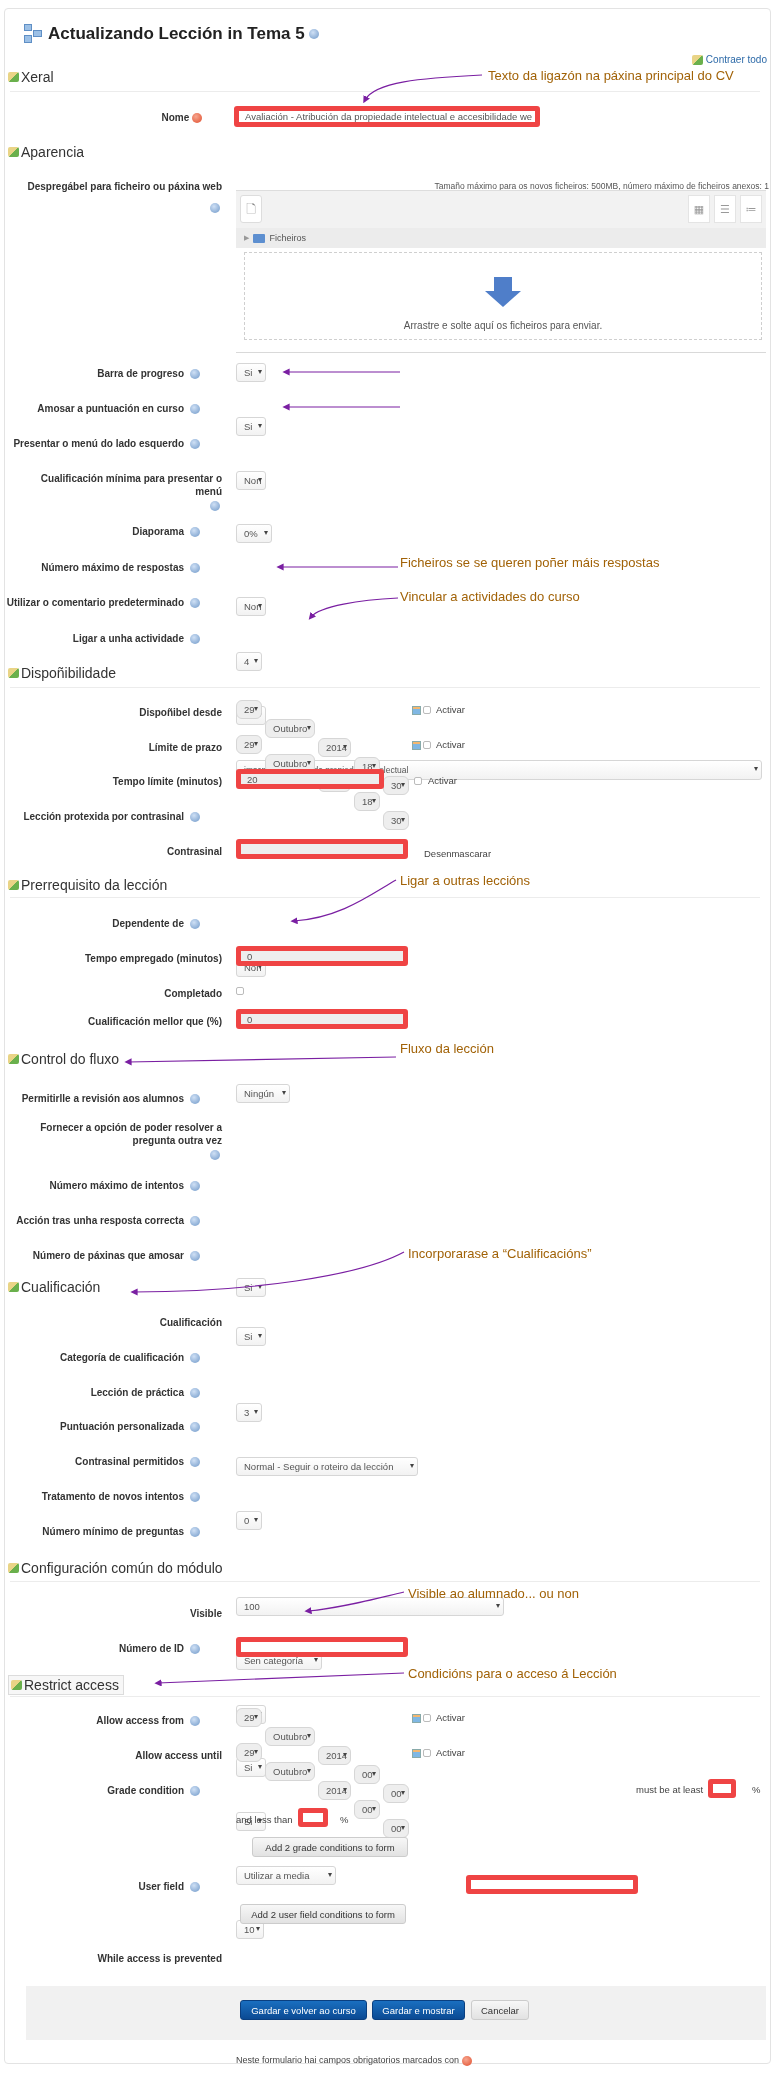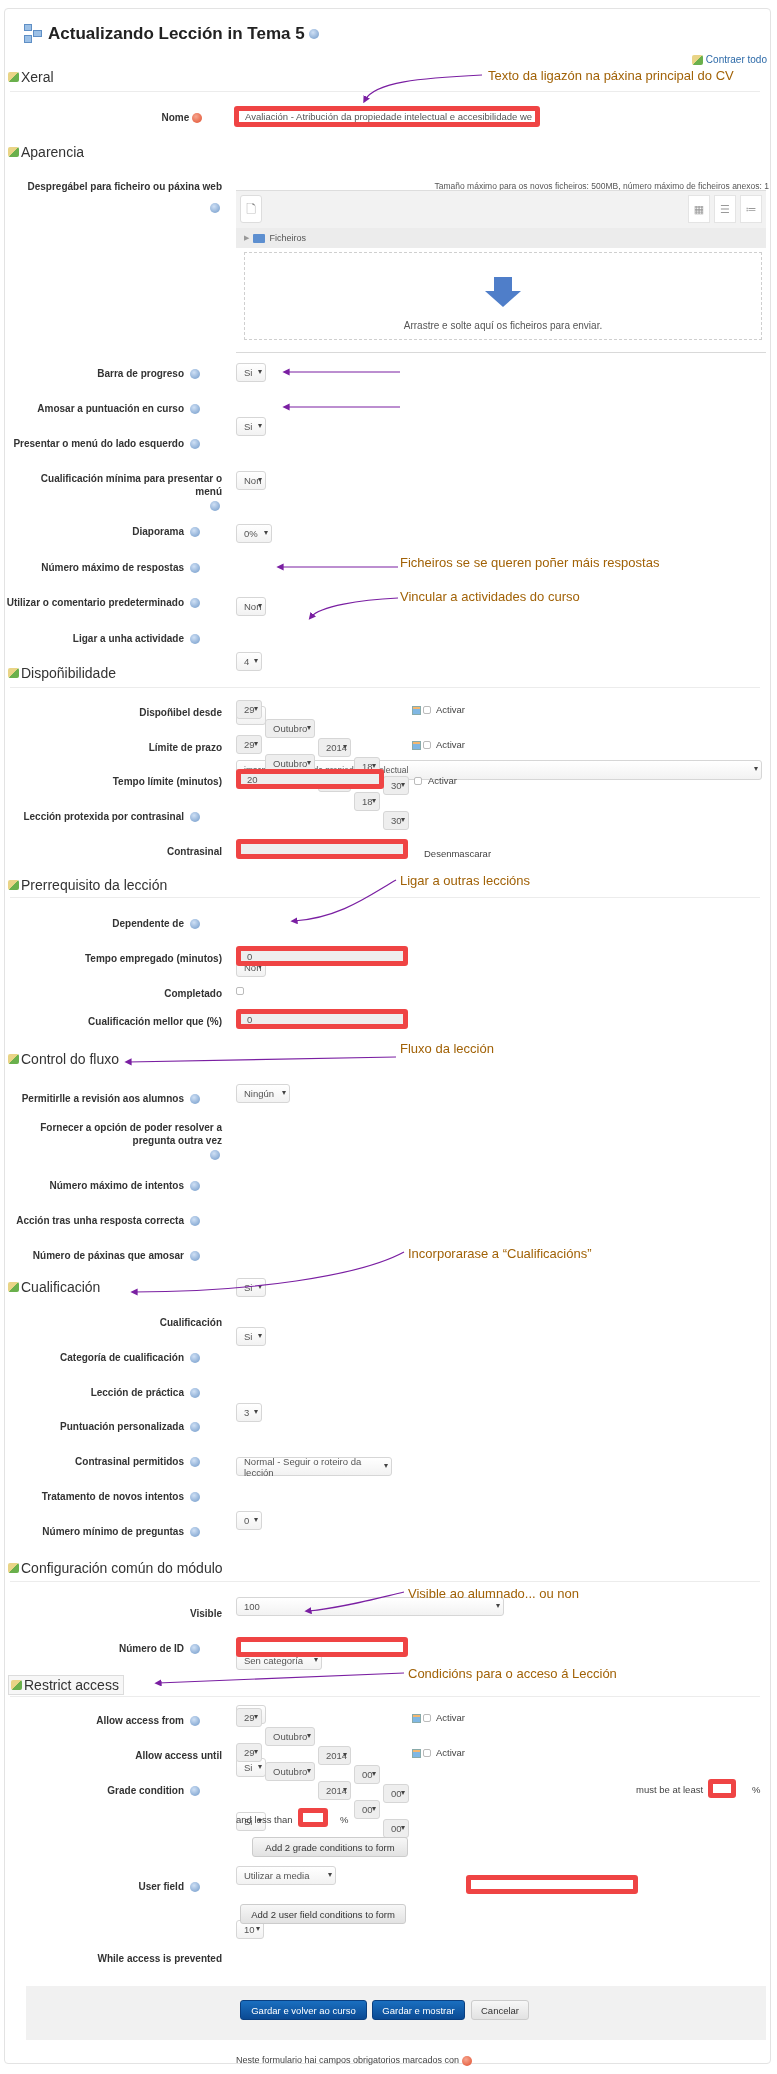--- a/index.html
+++ b/index.html
@@ -13,21 +13,21 @@
   .help { display: inline-block; width: 10px; height: 10px; border-radius: 50%; background: radial-gradient(circle at 40% 35%, #cfe0f5, #6f98c8); vertical-align: middle; }
   .req { display: inline-block; width: 10px; height: 10px; border-radius: 50%; background: radial-gradient(circle at 40% 35%, #f7a68f, #e04d2c); vertical-align: middle; }
   .collapse-all { right: 10px; top: 54px; font-size: 10px; color: #2d6aa8; display: flex; align-items: center; gap: 3px; }
   .legend-icon { display: inline-block; width: 11px; height: 10px; background: linear-gradient(135deg, #e9d486 50%, #6ab04c 50%); border-radius: 2px; }
   .section { left: 8px; font-size: 14px; color: #333; display: flex; align-items: center; gap: 2px; white-space: nowrap; }
   .section-line { left: 10px; width: 750px; height: 1px; background: #ececec; }
   .lbl { font-size: 10px; font-weight: bold; color: #333; text-align: right; width: 200px; line-height: 13px; }
   .lbl .help { margin-left: 6px; }
   .sel { height: 19px; border: 1px solid #d6d6d6; border-radius: 3px; background: linear-gradient(#fff, #f2f2f2); font-size: 9.5px; color: #555; display: flex; align-items: center; padding-left: 7px; position: relative; }
   .sel::after { content: "▾"; position: absolute; right: 3px; top: 3px; font-size: 8px; color: #444; }
-  .sel.grey { background: #eeeeee; }
+  .sel.grey { background: #eeeeee; border-radius: 6px; }
   .txt { height: 19px; border: 5px solid #ef4444; border-radius: 3px; background: #fff; font-size: 9.5px; color: #555; display: flex; align-items: center; padding-left: 6px; }
   .txt.grey { background: #eeeeee; }
   .small { font-size: 9.5px; color: #444; white-space: nowrap; }
   .cb { width: 8px; height: 8px; border: 1px solid #bbb; border-radius: 2px; background: #fff; }
   .cal { width: 9px; height: 9px; background: linear-gradient(#f4b76f 30%, #7fb7e3 30%); border: 1px solid #8aa; }
   .note { font-size: 13px; font-weight: normal; color: #a16207; white-space: nowrap; font-family: "Liberation Sans", sans-serif; }
   .btn { height: 20px; border: 1px solid #ccc; border-radius: 3px; background: linear-gradient(#f7f7f7, #e2e2e2); font-size: 9.5px; color: #333; display: flex; align-items: center; justify-content: center; }
   .btn.primary { background: linear-gradient(#1a6fc0, #0b4a93); color: #fff; border-color: #0a3f80; }
   svg.arrows { position: absolute; left: 0; top: 0; width: 777px; height: 2074px; pointer-events: none; }
 </style>
@@ -165,21 +165,21 @@
   </div>
 <div class="abs note" style="left:400px;top:1041px">Fluxo da lección</div>
 <div class="abs lbl" style="left:0;top:1092px"><span>Permitirlle a revisión aos alumnos</span><span class="help"></span></div>
 <div class="abs sel" style="left:236px;top:1087px;width:30px">Si</div>
 <div class="abs lbl" style="left:12px;top:1121px;width:210px">Fornecer a opción de poder resolver a pregunta outra vez</div>
 <div class="abs help" style="left:210px;top:1150px"></div>
 <div class="abs sel" style="left:236px;top:1117px;width:30px">Si</div>
 <div class="abs lbl" style="left:0;top:1179px"><span>Número máximo de intentos</span><span class="help"></span></div>
 <div class="abs sel" style="left:236px;top:1174px;width:26px">3</div>
 <div class="abs lbl" style="left:0;top:1214px"><span>Acción tras unha resposta correcta</span><span class="help"></span></div>
-<div class="abs sel" style="left:236px;top:1209px;width:156px">Normal - Seguir o roteiro da lección</div>
+<div class="abs sel" style="left:236px;top:1209px;width:182px">Normal - Seguir o roteiro da lección</div>
 <div class="abs lbl" style="left:0;top:1249px"><span>Número de páxinas que amosar</span><span class="help"></span></div>
 <div class="abs sel" style="left:236px;top:1244px;width:26px">0</div>
 <div class="abs note" style="left:408px;top:1246px">Incorporarase  a “Cualificacións”</div>
 
 <div class="abs section" style="top:1279px">
     <span class="legend-icon"></span>
     <span>Cualificación</span>
   </div>
 <div class="abs lbl" style="left:22px;top:1316px">Cualificación</div>
 <div class="abs sel" style="left:236px;top:1311px;width:268px">100</div>

